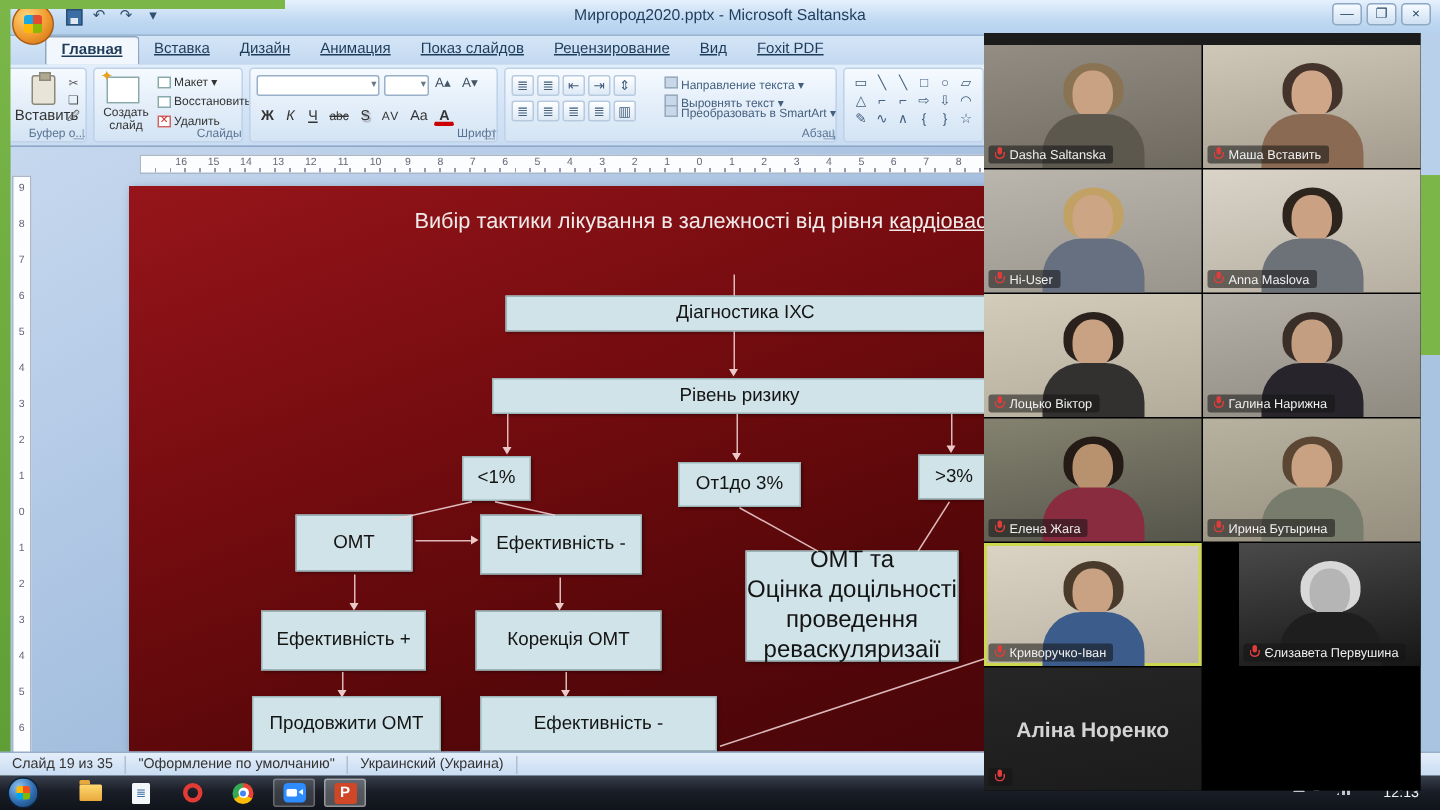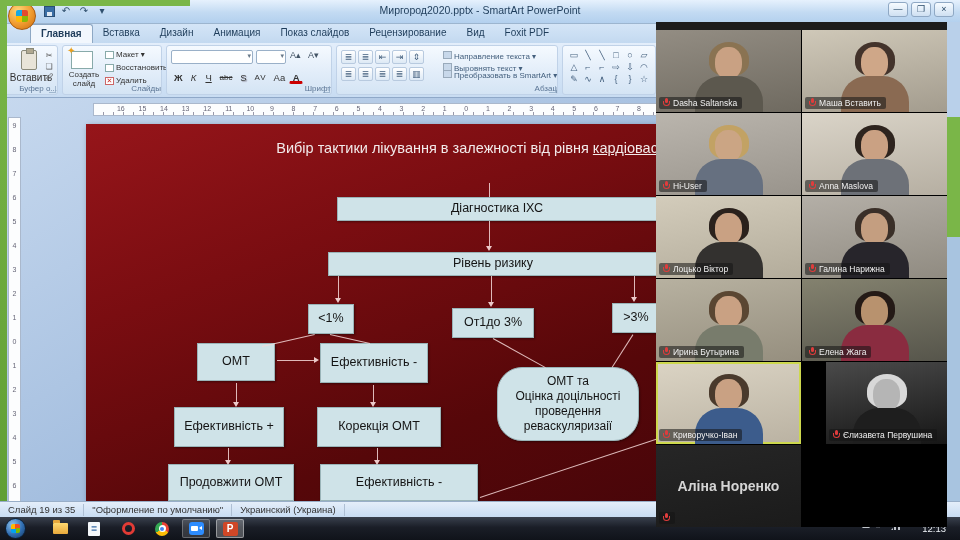--- a/index.html
+++ b/index.html
@@ -17,21 +17,21 @@
   .qbtn { width:14px; height:14px; font-size:10px; line-height:14px; text-align:center; color:#30506e; }
   #save-ico { width:11px; height:11px; background:#3a6ea5; border:1px solid #2a4e75; position:relative; }
   #save-ico:before { content:""; position:absolute; left:2px; top:5px; width:5px; height:4px; background:#dfe9f4; }
   #win-title { position:absolute; left:260px; top:4px; width:440px; text-align:center; font-size:10.5px; color:#1e3c5a; }
   #winbtns { position:absolute; right:6px; top:2px; display:flex; gap:3px; }
   .wbtn { width:20px; height:15px; border:1px solid #8fa8c4; border-radius:3px;
     background:linear-gradient(#f6fbff,#cfe0f2); font-size:9px; line-height:13px; text-align:center; color:#2a4a68; }
 
   
   #tabs { position:absolute; left:30px; top:24px; height:19px; display:flex; z-index:4; }
-  .tab { padding:3px 10px 0 10px; font-size:10px; color:#1e3c5a; height:19px; }
+  .tab { padding:3px 10px 0 10px; font-size:10px; color:#1e3c5a; height:19px;text-decoration:underline; }
   .tab.active { background:#f2f7fd; border:1px solid #8ea8c4; border-bottom:none; border-radius:3px 3px 0 0; font-weight:bold; }
   #tabstrip { position:absolute; left:0; top:24px; width:960px; height:19px; background:linear-gradient(#d4e5f7,#c3d9f0); }
 
   
   #ribbon { position:absolute; left:0; top:43px; width:960px; height:55px;
     background:linear-gradient(#e3eefb,#d2e3f6 60%,#c8dcf2); border-bottom:1px solid #8fa8c8; }
   .rgroup { position:absolute; top:2px; height:50px; border:1px solid #c0d2e8; border-radius:3px;
     background:linear-gradient(#f5faff,#e2edf9 55%,#d4e4f4); }
   .rglabel { position:absolute; left:0; bottom:1px; width:100%; text-align:right; font-size:8px; color:#5a7494; }
   .dlg { position:absolute; right:1px; bottom:1px; width:7px; height:7px; border-right:1px solid #8aa4c0; border-bottom:1px solid #8aa4c0; opacity:.7; }
@@ -91,21 +91,21 @@
   #slide { position:absolute; left:79px; top:26px; width:800px; height:377px;
     background:linear-gradient(160deg,#96151a 0%,#7a0d11 30%,#560709 65%,#42050a 100%);
     box-shadow:2px 2px 6px rgba(0,0,0,.35); }
   #slide-title { position:absolute; left:10px; top:16px; width:780px; text-align:center;
     font-size:14.5px; color:#f2eaea; }
   #slide-title .link { text-decoration:underline; }
   .fnode { position:absolute; background:#cfe3e8; border:1px solid #9ab4b8; color:#141414;
     display:flex; align-items:center; justify-content:center; text-align:center;
     font-size:12.5px; white-space:pre-line; line-height:1.25;
     box-shadow:1px 1px 2px rgba(0,0,0,.4); }
-  .fnode.small { font-size:12px;border-radius:25px; }
+  .fnode.small { font-size:16px; }
   .cl { position:absolute; background:rgba(244,216,216,.85); }
   .cd { position:absolute; height:1px; background:rgba(244,216,216,.85); transform-origin:0 50%; }
   .ah { position:absolute; width:0; height:0; border:3px solid transparent; }
   .ah.down { border-top:5px solid #ecc9c9; }
   .ah.right { border-left:5px solid #ecc9c9; }
 
   
   #statusbar { position:absolute; left:0; top:501px; width:960px; height:16px;
     background:linear-gradient(#e4eefa,#c8dcf2); border-top:1px solid #98aec8;
     display:flex; align-items:center; font-size:9.5px; color:#333; z-index:7; }
@@ -170,21 +170,21 @@
 
 <div id="screen">
 
   <div id="titlebar">
     <div id="qat">
       <span id="save-ico"></span>
       <span class="qbtn">↶</span>
       <span class="qbtn">↷</span>
       <span class="qbtn">▾</span>
     </div>
-    <span id="win-title">Миргород2020.pptx - SmartArt PowerPoint</span>
+    <span id="win-title">Миргород2020.pptx - Microsoft Saltanska</span>
     <div id="winbtns">
       <span class="wbtn">—</span>
       <span class="wbtn">❐</span>
       <span class="wbtn">×</span>
     </div>
   </div>
   <div id="office-orb">
       <span class="squares"></span>
     </div>
 
@@ -488,44 +488,44 @@
         <div class="hair" style="background: rgb(58, 47, 40);"></div>
         <div class="head" style="background: rgb(196, 158, 128);"></div>
         <div class="bodyshape" style="background: rgb(39, 37, 43);"></div>
       </div>
 
       <div class="namebar">
         <span class="mic"></span>
         <span class="pname">Галина Нарижна</span>
       </div>
     </div>
+        <div class="tile" style="background: linear-gradient(170deg, rgb(132, 130, 111), rgb(86, 85, 75));">
+      <div class="avatar">
+        <div class="hair" style="background: rgb(36, 26, 22);"></div>
+        <div class="head" style="background: rgb(184, 146, 110);"></div>
+        <div class="bodyshape" style="background: rgb(138, 44, 64);"></div>
+      </div>
+
+      <div class="namebar">
+        <span class="mic"></span>
+        <span class="pname">Елена Жага</span>
+      </div>
+    </div>
         <div class="tile" style="background: linear-gradient(170deg, rgb(183, 177, 160), rgb(150, 143, 127));">
       <div class="avatar">
         <div class="hair" style="background: rgb(90, 70, 50);"></div>
         <div class="head" style="background: rgb(201, 161, 131);"></div>
         <div class="bodyshape" style="background: rgb(120, 124, 108);"></div>
       </div>
 
       <div class="namebar">
         <span class="mic"></span>
         <span class="pname">Ирина Бутырина</span>
       </div>
     </div>
-        <div class="tile" style="background: linear-gradient(170deg, rgb(132, 130, 111), rgb(86, 85, 75));">
-      <div class="avatar">
-        <div class="hair" style="background: rgb(36, 26, 22);"></div>
-        <div class="head" style="background: rgb(184, 146, 110);"></div>
-        <div class="bodyshape" style="background: rgb(138, 44, 64);"></div>
-      </div>
-
-      <div class="namebar">
-        <span class="mic"></span>
-        <span class="pname">Елена Жага</span>
-      </div>
-    </div>
         <div class="tile active" style="background: linear-gradient(170deg, rgb(219, 212, 196), rgb(186, 178, 162));">
       <div class="avatar">
         <div class="hair" style="background: rgb(74, 58, 44);"></div>
         <div class="head" style="background: rgb(201, 161, 131);"></div>
         <div class="bodyshape" style="background: rgb(60, 92, 140);"></div>
       </div>
 
       <div class="namebar">
         <span class="mic"></span>
         <span class="pname">Криворучко-Іван</span>

